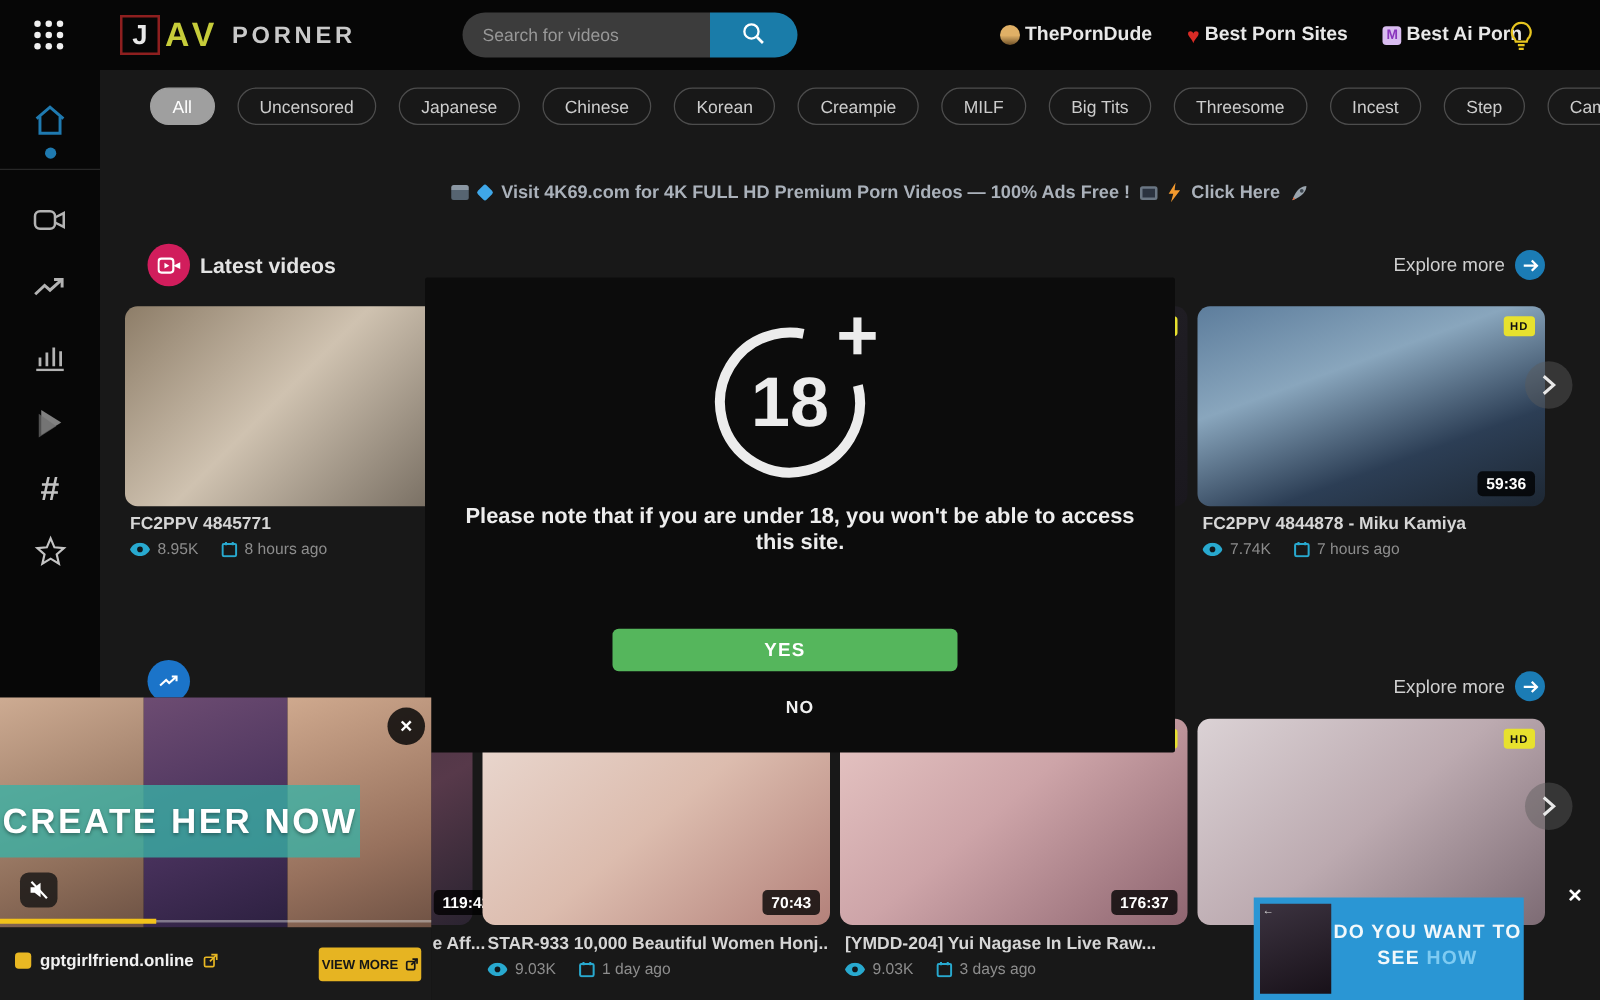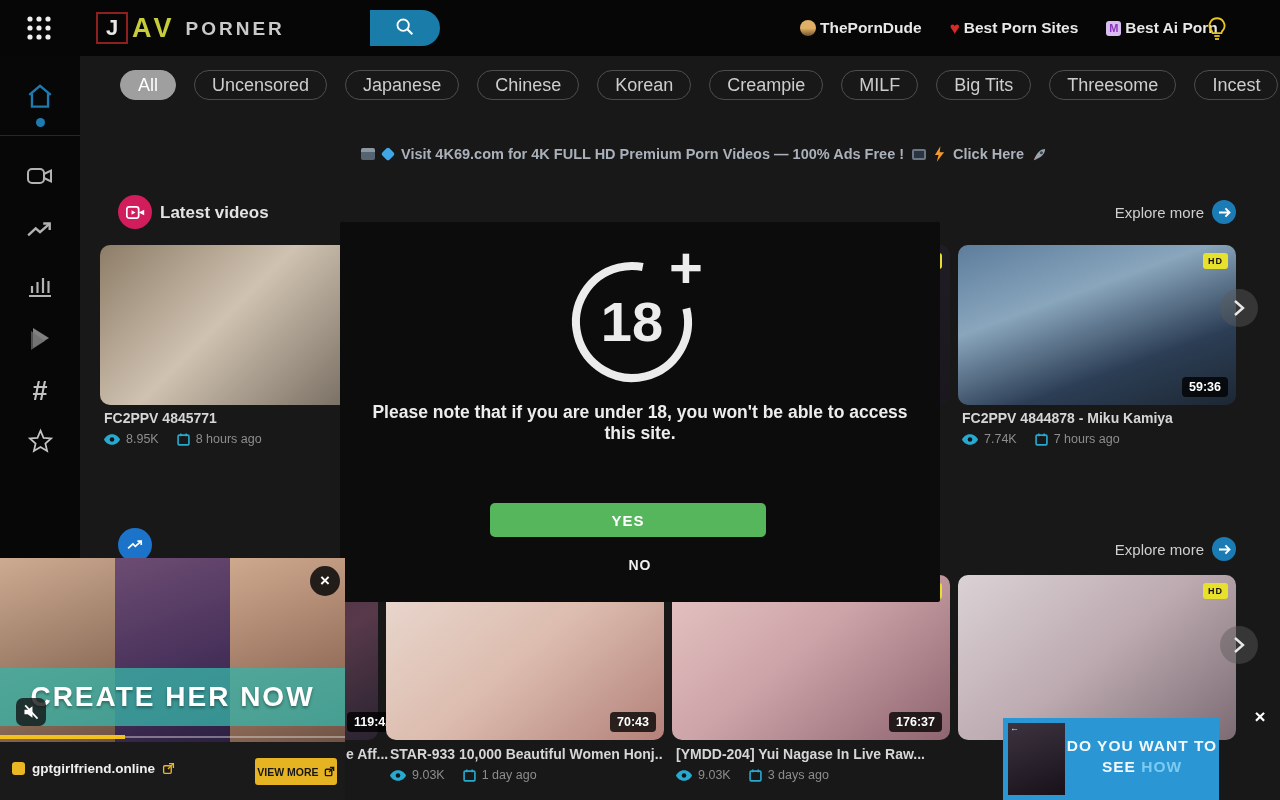--- a/index.html
+++ b/index.html
@@ -30,21 +30,21 @@
   
   #sidebar { position:absolute; left:0; top:56px; width:80px; height:744px; background:#070707; z-index:3; }
   .side-ic { position:absolute; left:0; width:80px; display:flex; justify-content:center; cursor:pointer; }
   #side-div { position:absolute; left:0; top:79px; width:80px; height:1px; background:#272727; }
   #home-dot { position:absolute; left:36px; top:62px; width:9px; height:9px; border-radius:50%; background:#1f7ab0; }
   .hash { color:#c2c2c2; font-size:27px; font-weight:bold; }
 
   
   #pills { position:absolute; left:120px; top:70px; display:flex; gap:18px; z-index:2; }
   .pill { height:30px; padding:0 17px; display:flex; align-items:center; border:1px solid #4d4d4d;
-    border-radius:16px; color:#cdcdcd; font-size:18px; cursor:pointer; white-space:nowrap; }
+    border-radius:16px; color:#cdcdcd; font-size:14px; cursor:pointer; white-space:nowrap; }
   .pill.active { background:#9f9f9f; border-color:#9f9f9f; color:#fff; }
 
   
   #banner { position:absolute; left:80px; top:141px; width:1248px; height:26px; display:flex;
     align-items:center; justify-content:center; gap:8px; color:#aab1ba; font-size:14.5px; font-weight:600;
     cursor:pointer; z-index:2; }
   .ic-clap { width:14px; height:12px; border-radius:2px;
     background:linear-gradient(180deg,#8b97a3 0 4px,#566471 4px); }
   .ic-diam { width:10px; height:10px; background:#3fa7e8; transform:rotate(45deg); border-radius:2px; }
   .ic-tv { width:14px; height:11px; border:2px solid #6a7683; border-radius:2px; background:#2b3340; }
@@ -99,22 +99,22 @@
     font-weight:700; letter-spacing:1px; cursor:pointer; background:none; border:none; }
   #badge18 { position:absolute; left:220px; top:18px; }
 
   
   #vad { position:absolute; left:0; top:558px; width:345px; height:242px; z-index:6; background:#111; }
   #vad .panels { position:absolute; left:0; top:0; width:345px; height:184px; display:flex; }
   #vad .panels div { flex:1; }
   .vp1 { background:linear-gradient(160deg,#cdab92,#8d6d59 70%,#6d5244); }
   .vp2 { background:linear-gradient(160deg,#6d4c72,#46305a 60%,#2c2040); }
   .vp3 { background:linear-gradient(160deg,#cfa98e,#97715d 65%,#6f5244); }
-  #vad .band { position:absolute; left:0; top:70px; width:345px; height:58px;
-    background:rgba(56,178,166,0.78); display:flex; align-items:center; justify-content:center;margin-top:40px; }
+  #vad .band { position:absolute; left:0; top:70px; width:288px; height:58px;
+    background:rgba(56,178,166,0.78); display:flex; align-items:center; justify-content:center; }
   #vad .band span { color:#fff; font-size:28px; font-weight:800; letter-spacing:2px;
     text-shadow:0 2px 3px rgba(0,0,0,0.35); white-space:nowrap; }
   #vad-close { position:absolute; left:310px; top:8px; width:30px; height:30px; border-radius:50%;
     background:rgba(8,8,8,0.85); color:#fff; font-size:17px; font-weight:700; display:flex;
     align-items:center; justify-content:center; cursor:pointer; }
   #vad-mute { position:absolute; left:16px; top:140px; width:30px; height:28px; background:rgba(20,20,20,0.8);
     border-radius:7px; display:flex; align-items:center; justify-content:center; cursor:pointer; }
   #vad .track { position:absolute; left:0; top:178px; width:345px; height:2px; background:rgba(220,220,220,0.45); }
   #vad .fill { position:absolute; left:0; top:177px; width:125px; height:4px; background:#f2c21a; }
   #vad .bar { position:absolute; left:0; top:184px; width:345px; height:58px; background:#1a1a1a; }
@@ -152,20 +152,21 @@
         <circle cx="13" cy="22" r="2.6"></circle>
         <circle cx="22" cy="22" r="2.6"></circle>
     </g>
   </svg>
   <div id="logo">
     <span class="jbox">J</span>
     <span class="av">AV</span>
     <span class="nm">PORNER</span>
   </div>
   <div id="search">
+    <input type="text" placeholder="Search for videos" style="">
     <button>
       <svg width="22" height="22" viewBox="0 0 24 24">
         <circle cx="10" cy="10" r="6.2" fill="none" stroke="#fff" stroke-width="2"></circle>
         <line x1="14.8" y1="14.8" x2="20" y2="20" stroke="#fff" stroke-width="2.4"></line>
       </svg>
     </button>
   </div>
   <div id="toplinks">
     <div class="toplink">
       <span class="ic-dude"></span>

